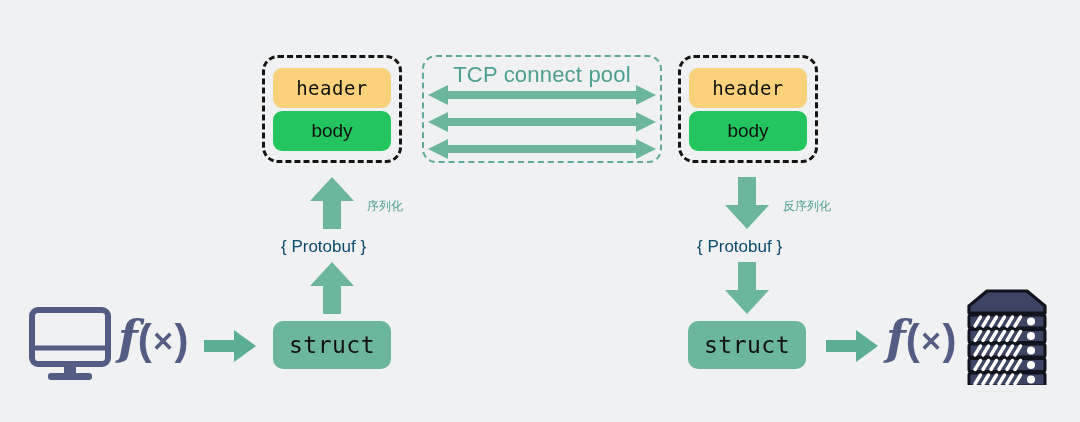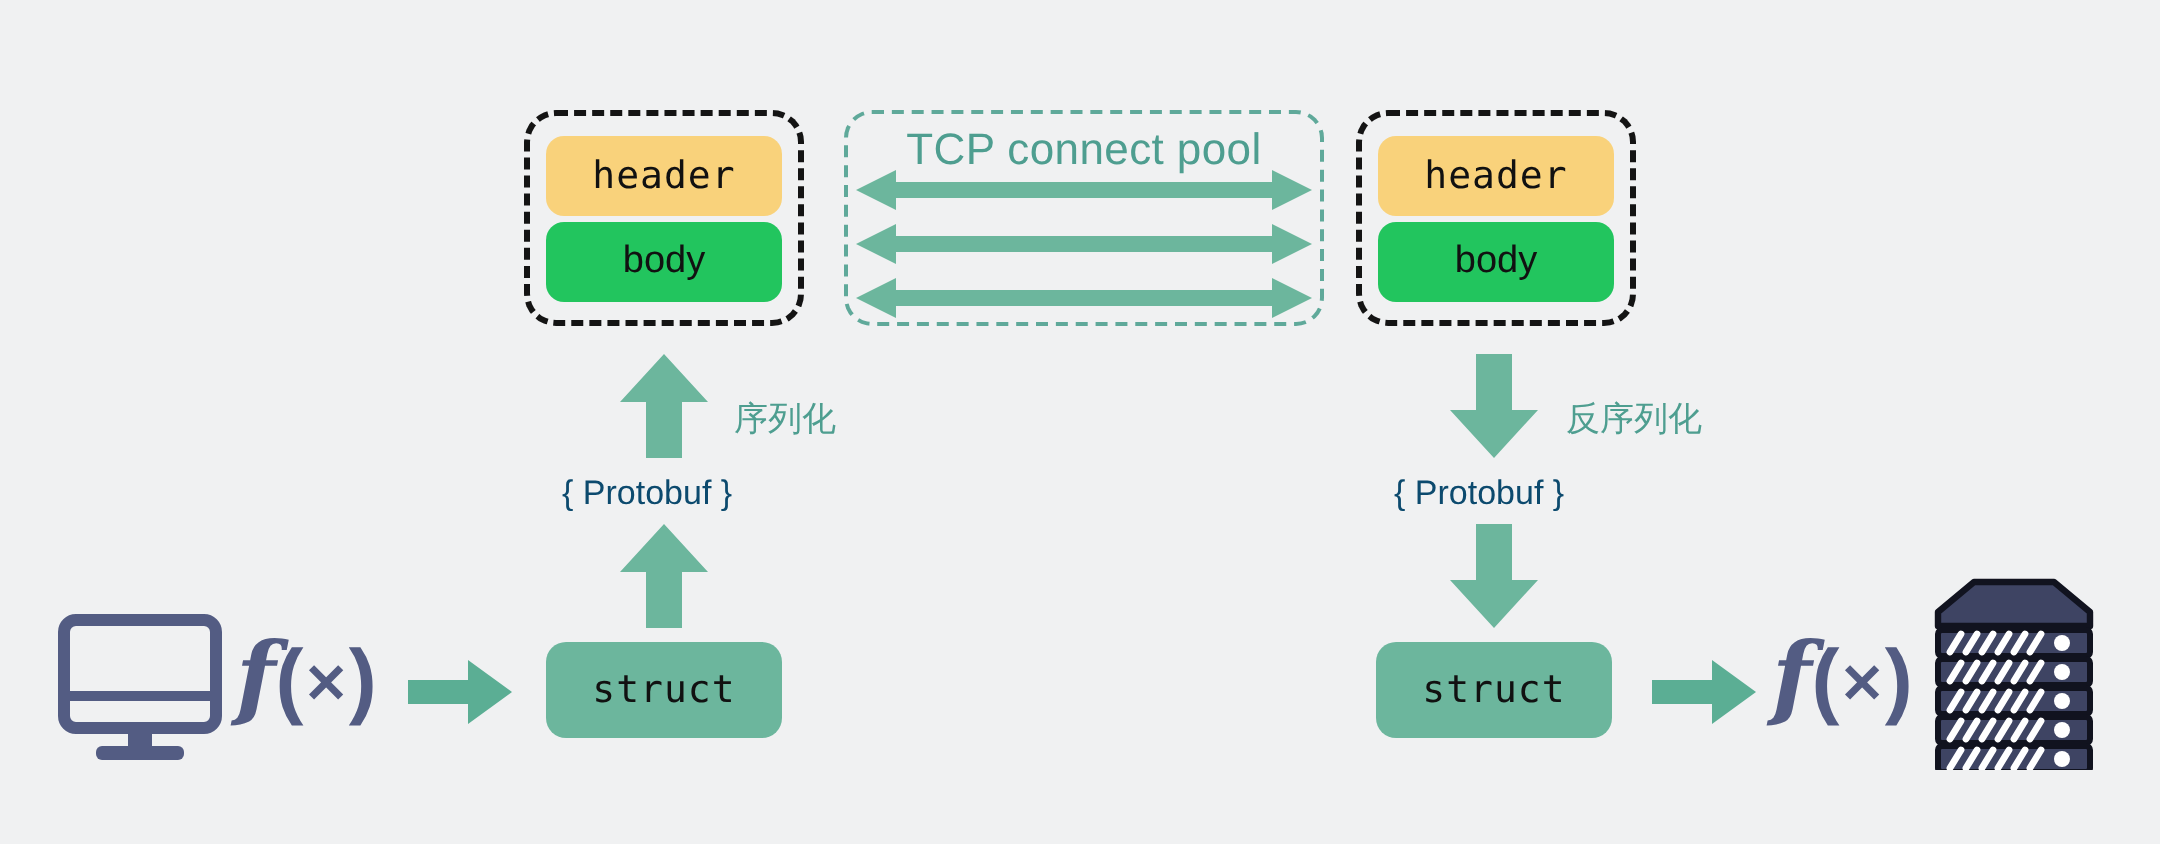--- a/index.html
+++ b/index.html
@@ -58,38 +58,38 @@
   .tcp-title {
     text-align: center;
     color: #4E9E90;
     font-size: 22px;
     letter-spacing: 0.2px;
   }
 
   
   .teal-label {
     color: #4E9E90;
-    font-size: 17px;
+    font-size: 12px;
     white-space: nowrap;
   }
   .proto-label {
     color: #0c4a6e;
     font-size: 17px;
     white-space: nowrap;
   }
 
   
   .struct-box {
     background: #6CB69D;
     border-radius: 10px;
     display: flex;
     align-items: center;
     justify-content: center;
     font-family: "DejaVu Sans Mono", "Liberation Mono", monospace;
-    font-size: 19px;
+    font-size: 23px;
     color: #111;
     letter-spacing: 0.5px;
   }
 
   
   .fx {
     color: #535C83;
     font-family: "DejaVu Serif", serif;
     font-weight: bold;
     font-style: italic;

